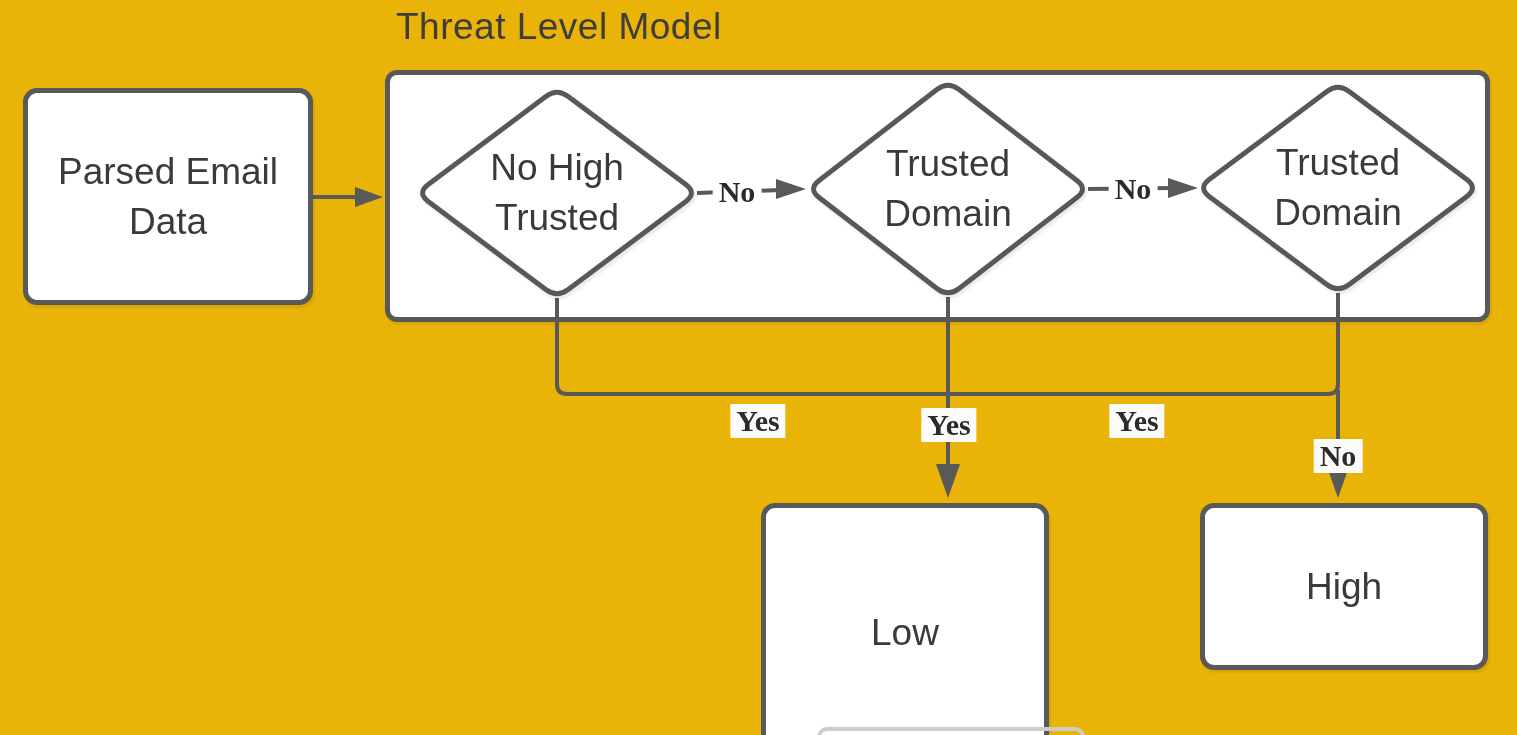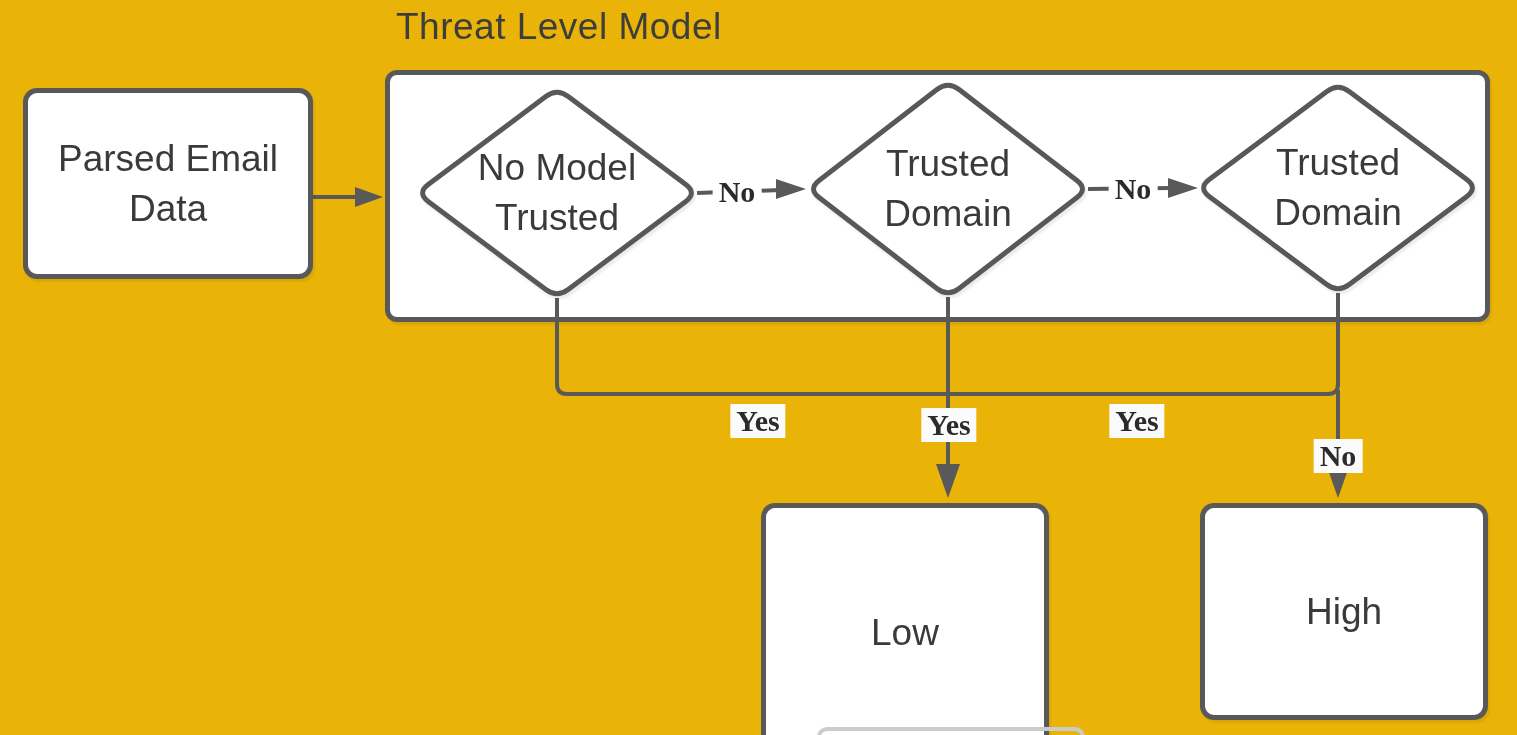--- a/index.html
+++ b/index.html
@@ -71,35 +71,35 @@
     <path d="M 1088,189 L 1172,188" stroke="#595959" stroke-width="4" fill="none"></path>
     <polygon points="1168,178 1198,188 1168,198" fill="#595959"></polygon>
 
     <g filter="url(#ds)">
       <path d="M 545.8,96.4 Q 557,88 568.2,96.4 L 685.8,184.6 Q 697,193 685.8,201.4 L 568.2,289.6 Q 557,298 545.8,289.6 L 428.2,201.4 Q 417,193 428.2,184.6 Z" fill="#ffffff" stroke="#595959" stroke-width="5"></path>
       <path d="M 936.9,89.6 Q 948,81 959.1,89.6 L 1076.9,180.5 Q 1088,189 1076.9,197.6 L 959.1,288.4 Q 948,297 936.9,288.4 L 819.1,197.6 Q 808,189 819.1,180.5 Z" fill="#ffffff" stroke="#595959" stroke-width="5"></path>
       <path d="M 1326.8,91.4 Q 1338,83 1349.2,91.4 L 1466.8,179.6 Q 1478,188 1466.8,196.4 L 1349.2,284.6 Q 1338,293 1326.8,284.6 L 1209.2,196.4 Q 1198,188 1209.2,179.6 Z" fill="#ffffff" stroke="#595959" stroke-width="5"></path>
     </g>
   </svg>
 
-  <div class="abs node" style="left:23px;top:88px;width:290px;height:191px;">
+  <div class="abs node" style="left:23px;top:88px;width:290px;height:217px;">
     <span>Parsed Email</span>
     <span>Data</span>
   </div>
 
   <div class="abs node" style="left:761px;top:503px;width:288px;height:260px;">
     <span>Low</span>
   </div>
 
-  <div class="abs node" style="left:1200px;top:503px;width:288px;height:217px;">
+  <div class="abs node" style="left:1200px;top:503px;width:288px;height:167px;">
     <span>High</span>
   </div>
 
   <div class="abs diamond-label" style="left:557px;top:193px;">
-    <span style="display:block">No Model</span>
+    <span style="display:block">No High</span>
     <span style="display:block">Trusted</span>
   </div>
   <div class="abs diamond-label" style="left:948px;top:189px;">
     <span style="display:block">Trusted</span>
     <span style="display:block">Domain</span>
   </div>
   <div class="abs diamond-label" style="left:1338px;top:188px;">
     <span style="display:block">Trusted</span>
     <span style="display:block">Domain</span>
   </div>

